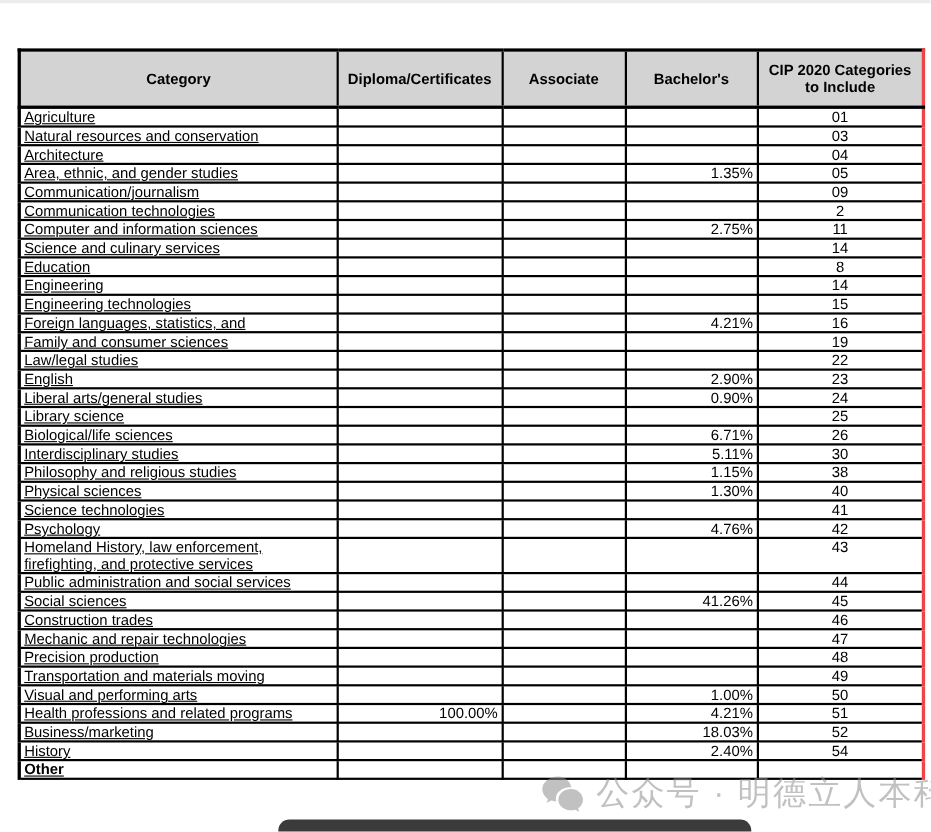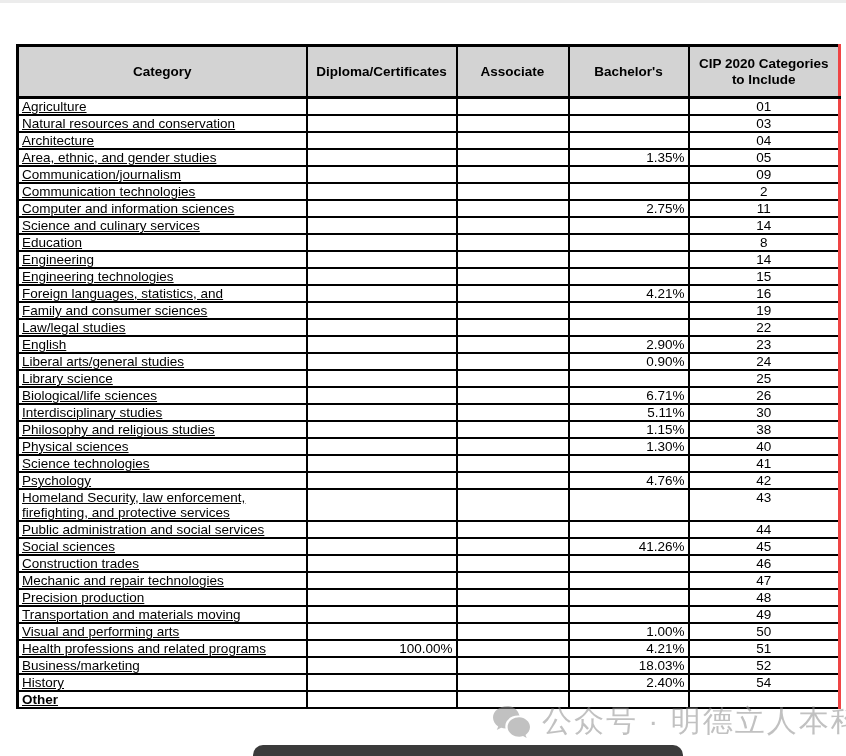--- a/index.html
+++ b/index.html
@@ -263,21 +263,21 @@
         <td class="cell-cip">41</td>
       </tr>
         <tr>
         <td class="cell-category">Psychology</td>
         <td class="cell-diploma"></td>
         <td class="cell-associate"></td>
         <td class="cell-bachelors">4.76%</td>
         <td class="cell-cip">42</td>
       </tr>
         <tr>
-        <td class="cell-category">Homeland Security, law enforcement, firefighting, and protective services</td>
+        <td class="cell-category">Homeland History, law enforcement, firefighting, and protective services</td>
         <td class="cell-diploma"></td>
         <td class="cell-associate"></td>
         <td class="cell-bachelors"></td>
         <td class="cell-cip">43</td>
       </tr>
         <tr>
         <td class="cell-category">Public administration and social services</td>
         <td class="cell-diploma"></td>
         <td class="cell-associate"></td>
         <td class="cell-bachelors"></td>

